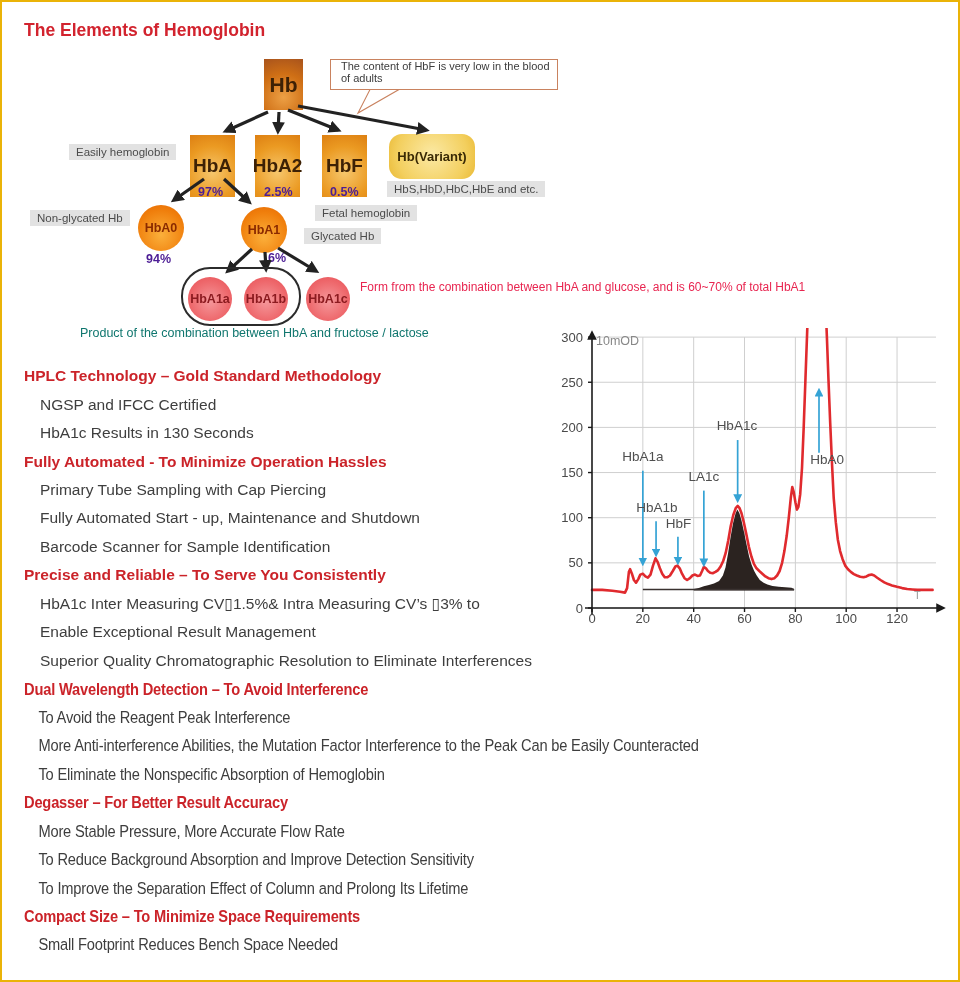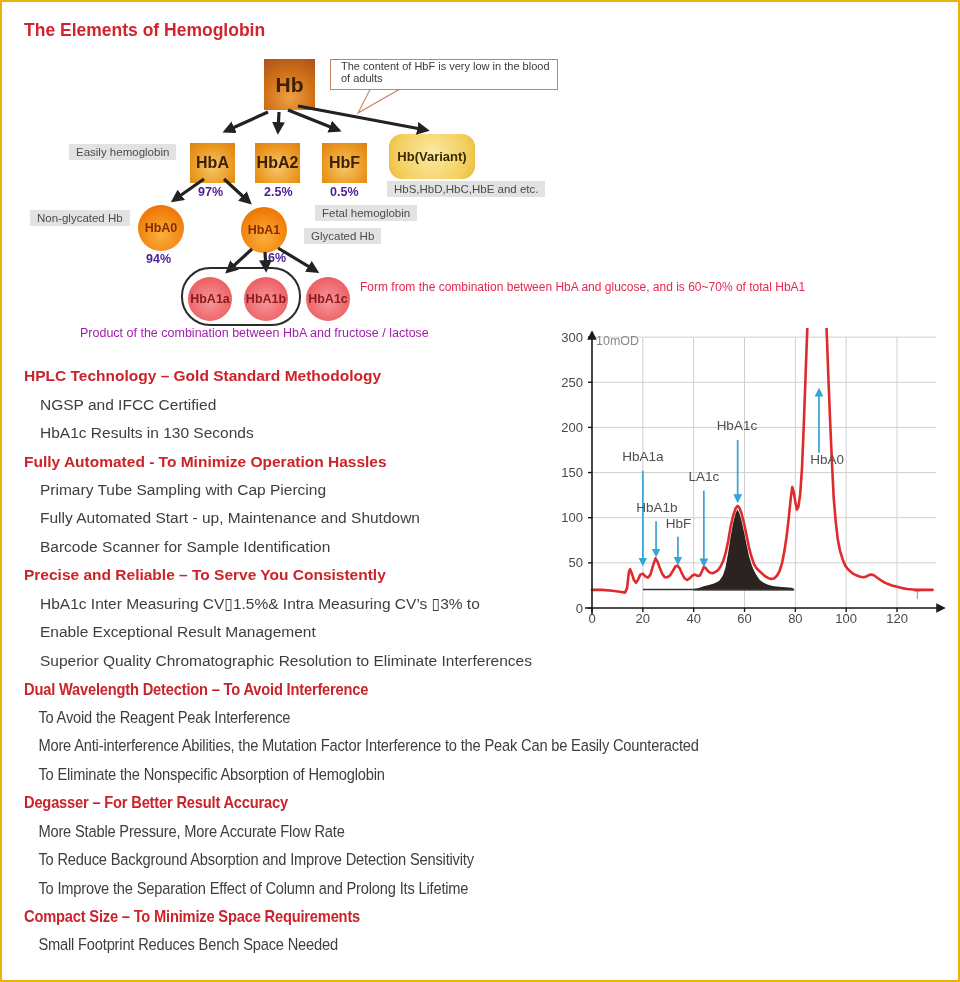--- a/index.html
+++ b/index.html
@@ -4,23 +4,23 @@
 <style>
   html,body{margin:0;padding:0;background:#fff;}
   .page{position:relative;width:960px;height:982px;background:#fff;overflow:hidden;
         font-family:"Liberation Sans",sans-serif;border:2px solid #eab308;box-sizing:border-box;}
   .abs{position:absolute;}
   .title{left:22px;top:18px;font-size:17.5px;font-weight:bold;color:#d2232e;}
 
   
   .nbox{position:absolute;display:flex;align-items:center;justify-content:center;
         font-weight:bold;color:#3d2105;text-align:center;}
-  #n-hb{left:262px;top:57px;width:51px;height:51px;font-size:21px;
+  #n-hb{left:262px;top:57px;width:39px;height:51px;font-size:21px;
         background:radial-gradient(circle at 50% 75%, #eda045 0%, #cf6f15 55%, #a8531c 100%);}
-  #n-hba,#n-hba2,#n-hbf{width:45px;height:40px;top:141px;font-size:16px;
+  #n-hba,#n-hba2,#n-hbf{width:45px;height:62px;top:133px;font-size:19px;
         background:radial-gradient(circle at 50% 60%, #f6c76d 0%, #eb9a22 60%, #dd7f12 100%);}
   #n-hba{left:188px;} #n-hba2{left:253px;} #n-hbf{left:320px;}
   #n-hbvariant{left:387px;top:132px;width:86px;height:45px;font-size:13px;color:#3a2a05;
         background:radial-gradient(circle at 50% 45%, #fbe9a4 0%, #f3cf5e 70%, #eaba36 100%);border-radius:13px;}
   .ncirc{position:absolute;border-radius:50%;display:flex;align-items:center;justify-content:center;
         font-weight:bold;font-size:12.5px;}
   #n-hba0,#n-hba1{width:46px;height:46px;color:#8a2a00;
         background:radial-gradient(circle at 50% 65%, #fbb03b 0%, #f07f0c 65%, #e66703 100%);}
   #n-hba0{left:136px;top:203px;} #n-hba1{left:239px;top:205px;}
   #n-hba1a,#n-hba1b,#n-hba1c{width:44px;height:44px;top:275px;color:#8c1b20;
@@ -29,21 +29,21 @@
   .glabel{position:absolute;background:#e2e2e2;color:#4b4b4b;font-size:11.5px;
         padding:2px 7px;white-space:nowrap;}
   #gl-adult{left:67px;top:142px;} #gl-variants{left:385px;top:179px;}
   #gl-nonglyc{left:28px;top:208px;} #gl-fetal{left:313px;top:203px;} #gl-glyc{left:302px;top:226px;}
   .pct{position:absolute;font-weight:bold;font-size:12.5px;color:#4c1d95;}
   #p-hba{left:196px;top:183px;} #p-hba2{left:262px;top:183px;} #p-hbf{left:328px;top:183px;}
   #p-hba0{left:144px;top:250px;} #p-hba1{left:266px;top:249px;}
   .callout{left:328px;top:57px;width:228px;height:31px;border:1px solid #c9825f;background:#fff;
         display:flex;align-items:flex-start;padding-left:10px;font-size:11px;color:#3c3c3c;box-sizing:border-box;}
   .rednote{left:358px;top:278px;font-size:12px;color:#e82550;white-space:nowrap;}
-  .caption{left:78px;top:324px;font-size:12.5px;color:#a21caf;}
+  .caption{left:78px;top:324px;font-size:12.5px;color:#0f766e;}
   #tree-overlay{left:0;top:40px;pointer-events:none;}
 
   
   #sections{position:absolute;left:22px;top:360px;width:920px;font-size:15.5px;}
   #sections .line{height:28.45px;display:flex;align-items:center;white-space:nowrap;}
   #sections .header{color:#cb2329;font-weight:bold;}
   #sections .item{padding-left:16px;color:#3e3e3e;}
   #sections .condensed{transform:scaleX(0.9);transform-origin:0 50%;font-size:16.3px;letter-spacing:-0.2px;}
 
   

